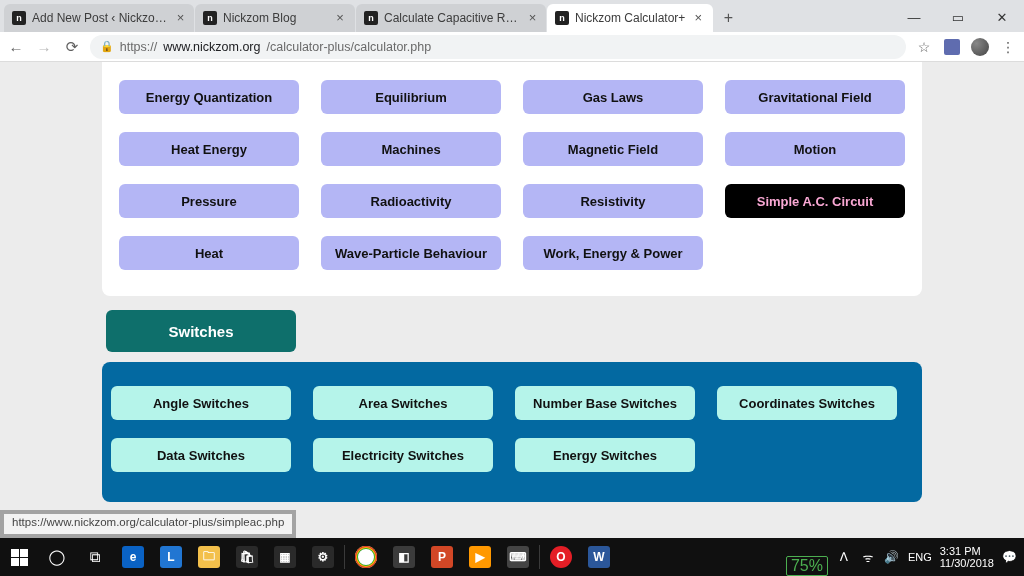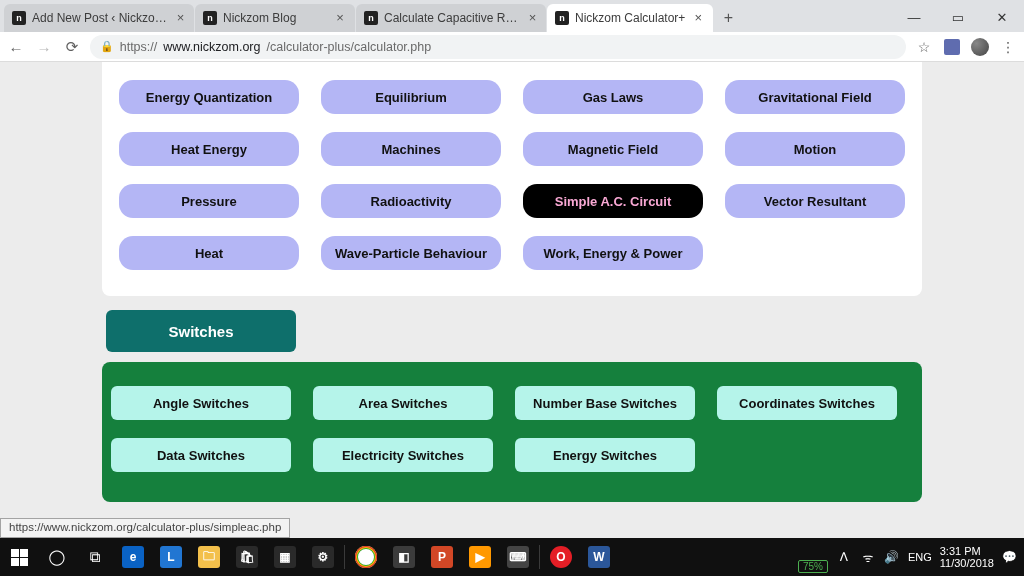--- a/index.html
+++ b/index.html
@@ -25,40 +25,40 @@
 .omnibox .url-host { color: #202124; }
 .ext-icn { width: 20px; height: 20px; display:flex;align-items:center;justify-content:center;font-size:14px;color:#606060;}
 .ext-sq { width:16px;height:16px;background:#5f6caf;border-radius:2px;}
 .avatar-icn{width:18px;height:18px;border-radius:50%;background:radial-gradient(circle at 30% 30%, #888, #444);}
 
 
 .viewport { position: absolute; top: 62px; left: 0; right: 0; bottom: 38px; background: #ececec; overflow: hidden; }
 .page { width: 820px; margin: 0 auto; }
 .card-white { background: #fff; border-radius: 0 0 8px 8px; padding: 10px 0 26px 0; }
 .btn-grid { display: grid; grid-template-columns: repeat(4, 180px); gap: 18px 22px; justify-content: center; padding: 8px 0 0 0; }
-.phys-btn { height: 34px; background: #b4b6f5; border-radius: 14px; display: flex; align-items: center; justify-content: center; font-size: 13px; font-weight: 700; color: #111; cursor: pointer; }
+.phys-btn { height: 34px; background: #b4b6f5; border-radius: 6px; display: flex; align-items: center; justify-content: center; font-size: 13px; font-weight: 700; color: #111; cursor: pointer; }
 .phys-btn.selected { background: #000; color: #f9a8d4; }
 
 .switch-head-wrap{padding:14px 0 0 4px;}
 .switch-head { width: 190px; height: 42px; background: #0e6f6b; color: #fff; font-weight: 700; font-size: 15px; border-radius: 6px; display:flex;align-items:center;justify-content:center; margin-bottom:10px;}
-.card-dark { background: #15803d; border-radius: 8px; padding: 16px 16px 30px 0; }
+.card-dark { background: #0369a1; border-radius: 8px; padding: 16px 16px 30px 0; }
 .sw-btn { height: 34px; background: #b5f4ea; border-radius: 6px; display:flex;align-items:center;justify-content:center;font-size:13px;font-weight:700;color:#111;cursor:pointer;}
 
 
-.statusbar { position: absolute; bottom: 38px; left: 0; height: 20px; background: #f3f3f3; border: 1px solid #a3a3a3; font-size: 11.5px; color: #444; padding: 2px 8px; }
+.statusbar { position: absolute; bottom: 38px; left: 0; height: 28px; background: #f3f3f3; border: 4px solid #a3a3a3; font-size: 11.5px; color: #444; padding: 2px 8px; }
 
 
 .taskbar { position: absolute; bottom: 0; left: 0; right: 0; height: 38px; background: #101010; display: flex; align-items: center; }
 .tb-icn { width: 38px; height: 38px; display:flex; align-items:center; justify-content:center; color:#fff; font-size:15px; position:relative;}
 .tb-icn .sq{width:22px;height:22px;border-radius:3px;display:flex;align-items:center;justify-content:center;font-size:12px;font-weight:bold;}
 .win-logo{display:grid;grid-template-columns:8px 8px;grid-template-rows:8px 8px;gap:1px;}
 .win-logo span{background:#fff;}
 .tb-divider{width:1px;height:24px;background:#3a3a3a;margin:0 2px;}
 .tray { margin-left: auto; display:flex; align-items:center; height:38px; gap:8px; padding-right:6px; color:#fff; font-size:11px;}
-.battery{border:1px solid #4caf50;color:#4caf50;font-size:10px;padding:0 4px;border-radius:2px;margin-top:18px;}
+.battery{border:1px solid #4caf50;color:#4caf50;font-size:16px;padding:0 4px;border-radius:2px;margin-top:18px;}
 .tray .clk{line-height:1.1;}
 .tray-icn{width:16px;text-align:center;font-size:12px;}
 </style>
 </head>
 <body>
 
 <div class="titlebar">
   <div class="tabs">
     <div class="tab">
       <span class="favicon">n</span>
@@ -117,22 +117,22 @@
           <div class="phys-btn">Energy Quantization</div>
           <div class="phys-btn">Equilibrium</div>
           <div class="phys-btn">Gas Laws</div>
           <div class="phys-btn">Gravitational Field</div>
           <div class="phys-btn">Heat Energy</div>
           <div class="phys-btn">Machines</div>
           <div class="phys-btn">Magnetic Field</div>
           <div class="phys-btn">Motion</div>
           <div class="phys-btn">Pressure</div>
           <div class="phys-btn">Radioactivity</div>
+          <div class="phys-btn">Resistivity</div>
           <div class="phys-btn selected">Simple A.C. Circuit</div>
-          <div class="phys-btn">Vector Resultant</div>
           <div class="phys-btn">Heat</div>
           <div class="phys-btn">Wave-Particle Behaviour</div>
           <div class="phys-btn">Work, Energy &amp; Power</div>
         </div>
     </div>
 
     <div class="switch-head-wrap">
       <div class="switch-head">Switches</div>
     </div>
 

